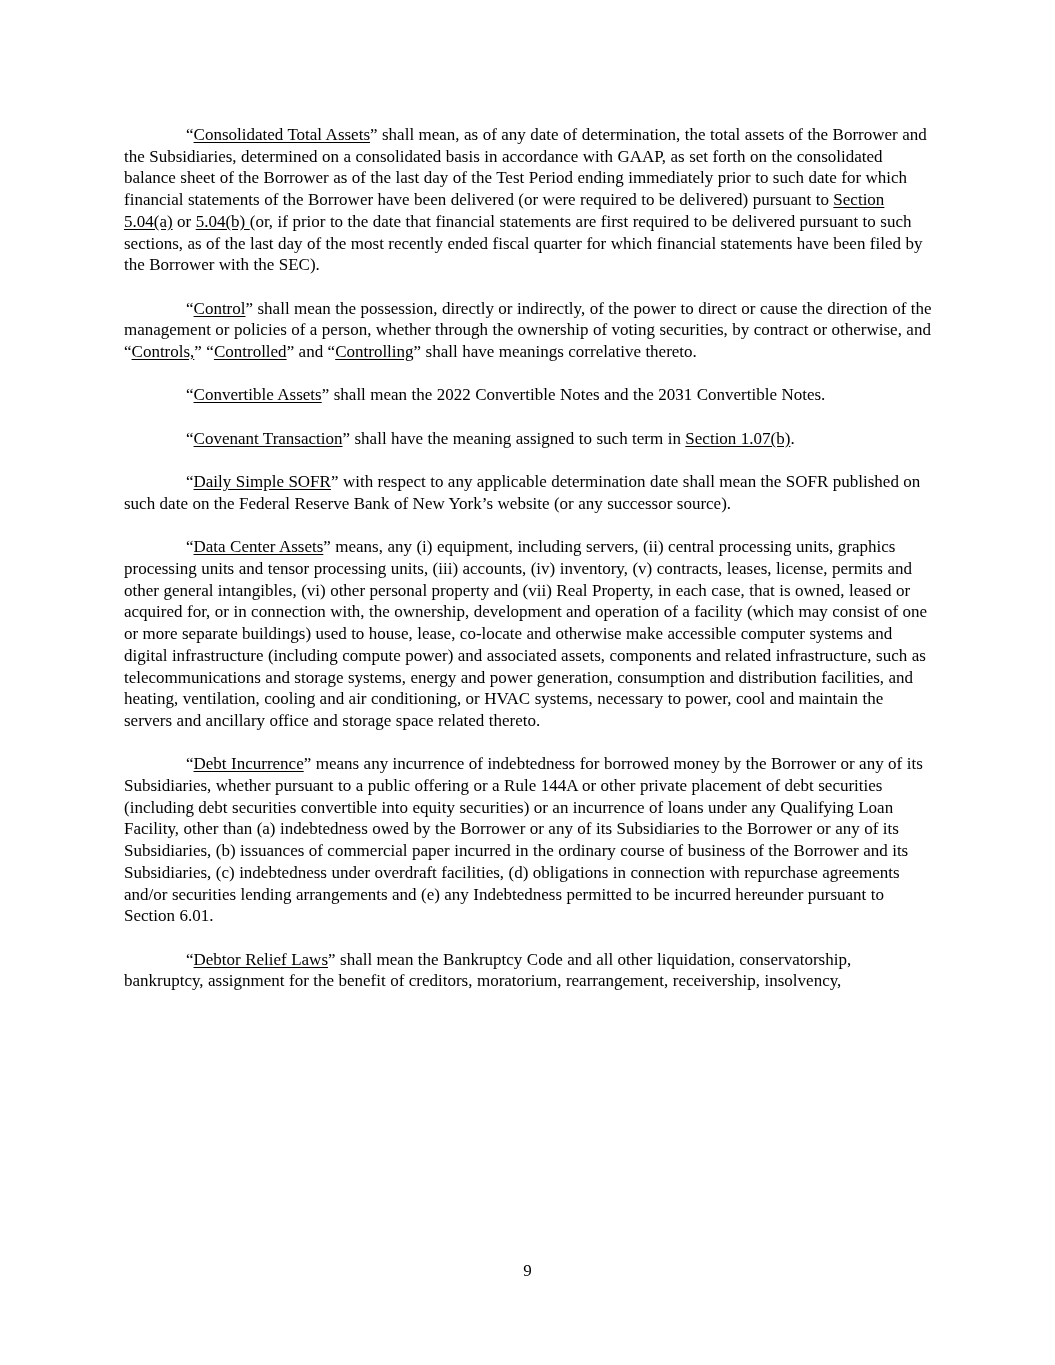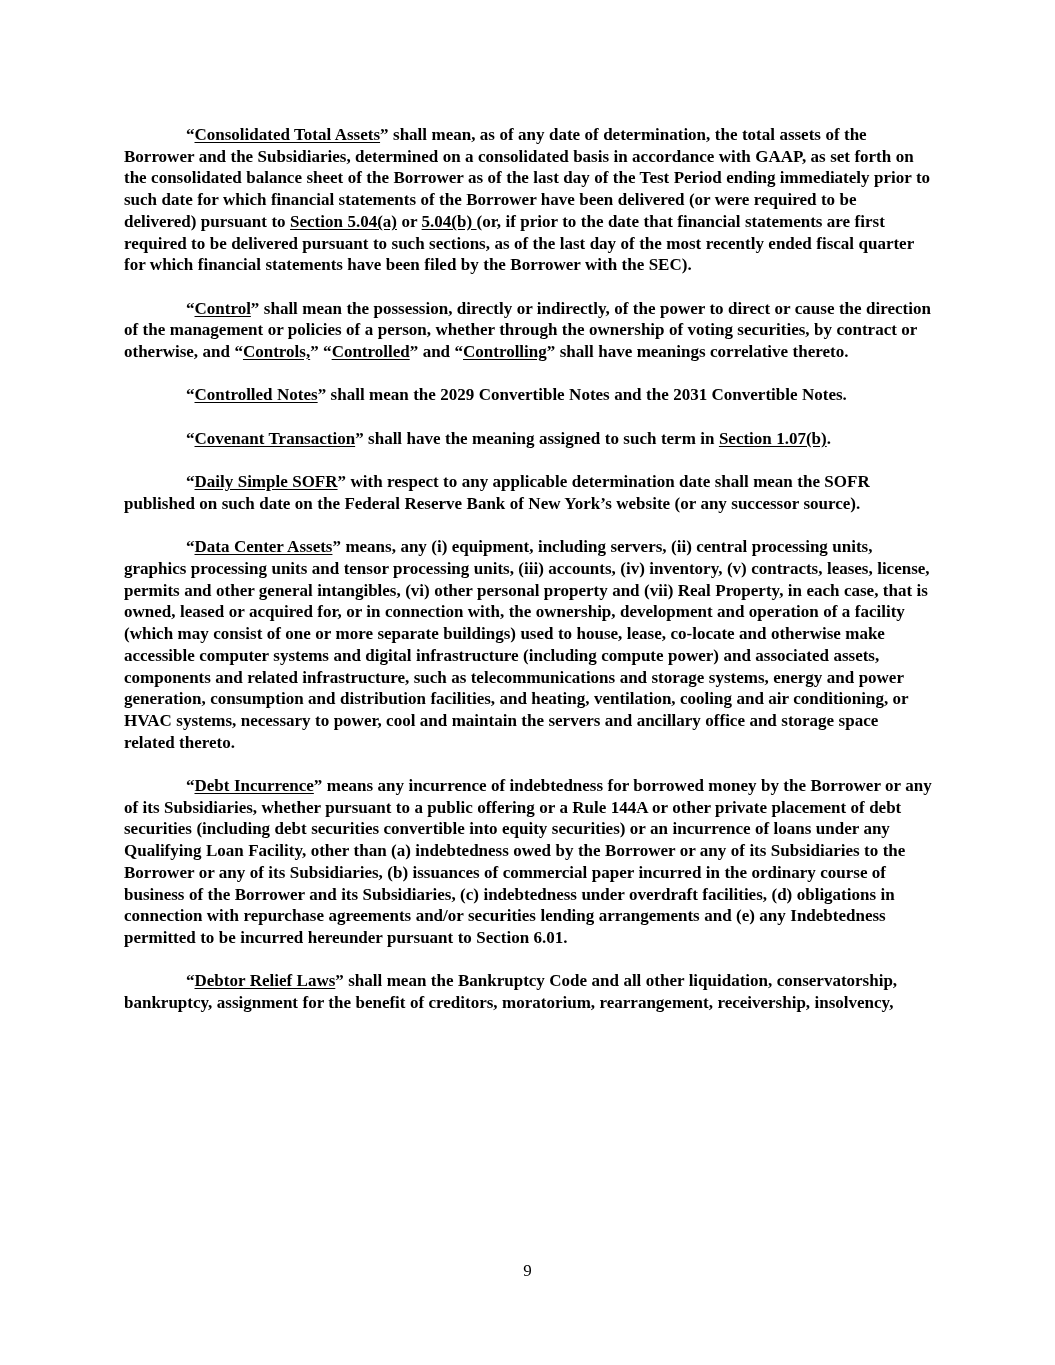--- a/index.html
+++ b/index.html
@@ -26,21 +26,20 @@
     top: 124px;
     width: 808px;
     font-size: 17px;
     line-height: 21.7px;
     text-align: left;
     word-spacing: 0.2px;
   }
   .doc-body p {
     margin: 0 0 21.7px 0;
     text-indent: 62px;
-    font-weight: bold;
   }
   .u {
     text-decoration: underline;
     text-underline-offset: 2px;
   }
   .page-number {
     position: absolute;
     top: 1260px;
     left: 0;
     width: 100%;
@@ -49,21 +48,21 @@
     line-height: 21.7px;
   }
 </style>
 </head>
 <body>
 
 <div class="page">
   <div class="doc-body" id="doc-body">
       <p><span>“</span><span class="u">Consolidated Total Assets</span><span>” shall mean, as of any date of determination, the total assets of the Borrower and the Subsidiaries, determined on a consolidated basis in accordance with GAAP, as set forth on the consolidated balance sheet of the Borrower as of the last day of the Test Period ending immediately prior to such date for which financial statements of the Borrower have been delivered (or were required to be delivered) pursuant to </span><span class="u">Section 5.04(a)</span><span> or </span><span class="u">5.04(b) </span><span>(or, if prior to the date that financial statements are first required to be delivered pursuant to such sections, as of the last day of the most recently ended fiscal quarter for which financial statements have been filed by the Borrower with the SEC).</span></p>
       <p><span>“</span><span class="u">Control</span><span>” shall mean the possession, directly or indirectly, of the power to direct or cause the direction of the management or policies of a person, whether through the ownership of voting securities, by contract or otherwise, and “</span><span class="u">Controls,</span><span>” “</span><span class="u">Controlled</span><span>” and “</span><span class="u">Controlling</span><span>” shall have meanings correlative thereto.</span></p>
-      <p><span>“</span><span class="u">Controlled Notes</span><span>” shall mean the 2029 Convertible Notes and the 2031 Convertible Notes.</span></p>
+      <p><span>“</span><span class="u">Convertible Assets</span><span>” shall mean the 2022 Convertible Notes and the 2031 Convertible Notes.</span></p>
       <p><span>“</span><span class="u">Covenant Transaction</span><span>” shall have the meaning assigned to such term in </span><span class="u">Section 1.07(b)</span><span>.</span></p>
       <p><span>“</span><span class="u">Daily Simple SOFR</span><span>” with respect to any applicable determination date shall mean the SOFR published on such date on the Federal Reserve Bank of New York’s website (or any successor source).</span></p>
       <p><span>“</span><span class="u">Data Center Assets</span><span>” means, any (i) equipment, including servers, (ii) central processing units, graphics processing units and tensor processing units, (iii) accounts, (iv) inventory, (v) contracts, leases, license, permits and other general intangibles, (vi) other personal property and (vii) Real Property, in each case, that is owned, leased or acquired for, or in connection with, the ownership, development and operation of a facility (which may consist of one or more separate buildings) used to house, lease, co-locate and otherwise make accessible computer systems and digital infrastructure (including compute power) and associated assets, components and related infrastructure, such as telecommunications and storage systems, energy and power generation, consumption and distribution facilities, and heating, ventilation, cooling and air conditioning, or HVAC systems, necessary to power, cool and maintain the servers and ancillary office and storage space related thereto.</span></p>
       <p><span>“</span><span class="u">Debt Incurrence</span><span>” means any incurrence of indebtedness for borrowed money by the Borrower or any of its Subsidiaries, whether pursuant to a public offering or a Rule 144A or other private placement of debt securities (including debt securities convertible into equity securities) or an incurrence of loans under any Qualifying Loan Facility, other than (a) indebtedness owed by the Borrower or any of its Subsidiaries to the Borrower or any of its Subsidiaries, (b) issuances of commercial paper incurred in the ordinary course of business of the Borrower and its Subsidiaries, (c) indebtedness under overdraft facilities, (d) obligations in connection with repurchase agreements and/or securities lending arrangements and (e) any Indebtedness permitted to be incurred hereunder pursuant to Section 6.01.</span></p>
       <p><span>“</span><span class="u">Debtor Relief Laws</span><span>” shall mean the Bankruptcy Code and all other liquidation, conservatorship, bankruptcy, assignment for the benefit of creditors, moratorium, rearrangement, receivership, insolvency,</span></p>
     </div>
   <div class="page-number">9</div>
 </div>
 
 </body></html>

